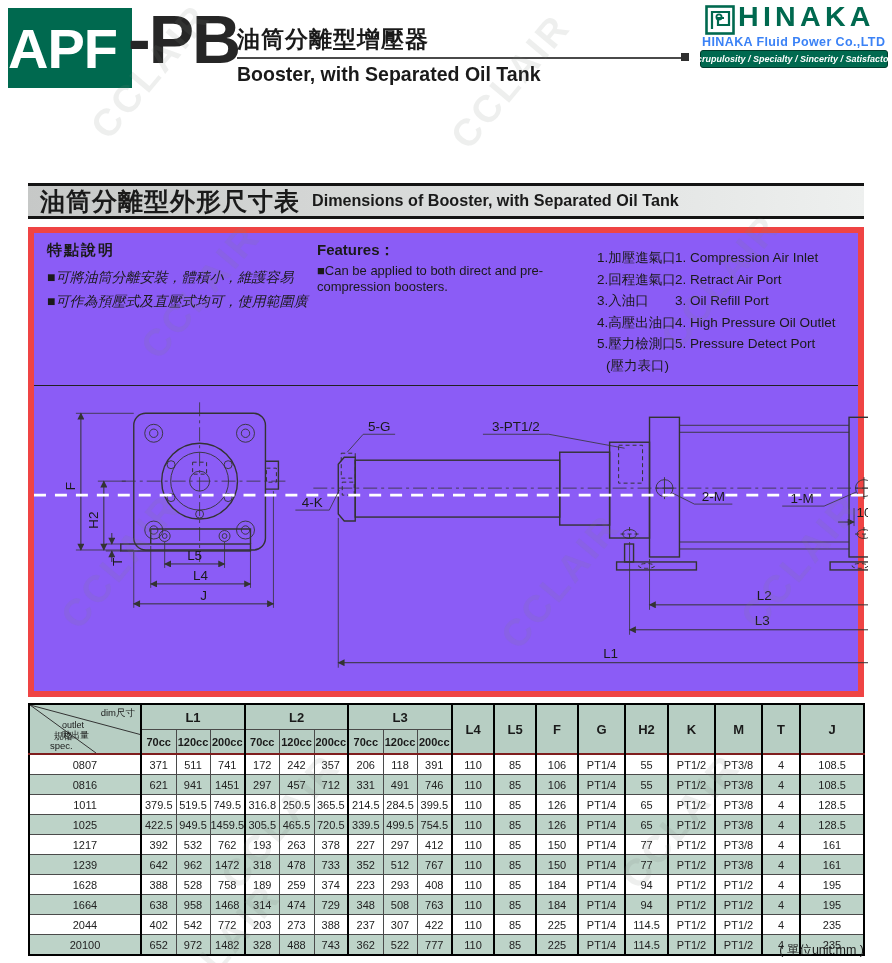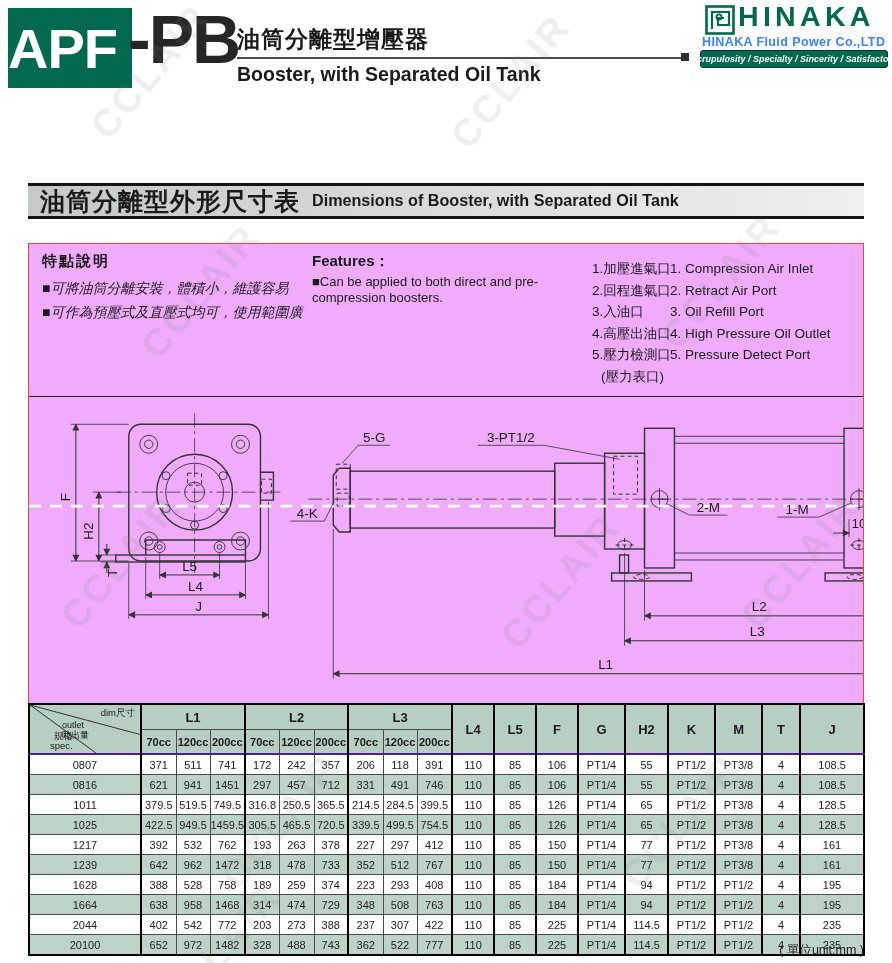--- a/index.html
+++ b/index.html
@@ -31,22 +31,22 @@
 
   
   .banner{left:28px;top:183px;width:836px;height:36px;
           background:linear-gradient(90deg,#c6c8c7,#eef0ef);
           border-top:3px solid #141414;border-bottom:3px solid #141414;
           display:flex;align-items:center;gap:12px;padding-left:12px;box-sizing:border-box;}
   .banner .bzh{font-size:25px;font-weight:bold;letter-spacing:1px;}
   .banner .ben{font-size:17px;font-weight:bold;transform:scaleX(.95);transform-origin:left;white-space:nowrap;}
 
   
-  .content-box{left:28px;top:227px;width:836px;height:470px;background:#f0abfc;
-               border:1px solid #ef4444;box-sizing:border-box;margin-top:16px;}
+  .content-box{left:28px;top:227px;width:836px;height:470px;background:#8b5cf6;
+               border:6px solid #ef4444;box-sizing:border-box;}
   .features{position:absolute;left:0;top:0;width:100%;height:153px;border-bottom:1px solid #222;box-sizing:border-box;}
   .f-zh-title{position:absolute;left:13px;top:8px;font-size:15px;font-weight:bold;letter-spacing:2px;}
   .f-zh-items{position:absolute;left:13px;top:32px;font-size:14px;line-height:24px;width:272px;font-style:italic;}
   .f-en-title{position:absolute;left:283px;top:8px;font-size:15px;font-weight:bold;}
   .f-en-items{position:absolute;left:283px;top:30px;font-size:13px;line-height:16px;width:266px;}
   .f-en-items div{margin-bottom:9px;}
   .ports-zh{position:absolute;left:563px;top:14px;font-size:13.5px;line-height:21.5px;}
   .ports-en{position:absolute;left:641px;top:14px;font-size:13.5px;line-height:21.5px;}
   .indent1{padding-left:9px;}
   .indent2{padding-left:14px;}
@@ -60,21 +60,21 @@
   .dim{stroke:#333;stroke-width:1;fill:none;}
   .ext{stroke:#333;stroke-width:.8;}
   text.dwg{font-family:"Liberation Sans",sans-serif;font-size:13.5px;fill:#1a1a1a;}
 
   
   .spec-table{position:absolute;left:28px;top:703px;width:836px;border-collapse:collapse;
               table-layout:fixed;border:2px solid #000;background:#fff;}
   .spec-table th,.spec-table td{border:1px solid #4a4a4a;text-align:center;padding:0;
               overflow:hidden;white-space:nowrap;}
   .spec-table thead th{background:#b7cec3;}
-  .spec-table thead{border-bottom:2px solid #4c1d95;}
+  .spec-table thead{border-bottom:2px solid #7f1d1d;}
   .row-g th{height:24px;font-size:13px;}
   .row-cc th{height:23px;font-size:11px;font-weight:bold;}
   .single{font-size:12px;}
   .bl{border-left:2px solid #000 !important;}
   .spec-table tbody td{font-size:11px;height:19px;color:#222;}
   .spec-table tbody tr.alt{background:#bdd3c8;}
   .corner{position:relative;background:#b7cec3;}
   .corner svg{position:absolute;left:0;top:0;}
   .c-dim{position:absolute;top:2px;right:5px;font-size:9.5px;font-weight:normal;}
   .c-outlet{position:absolute;top:15px;left:32px;font-size:9px;font-weight:normal;text-align:left;line-height:10px;}

